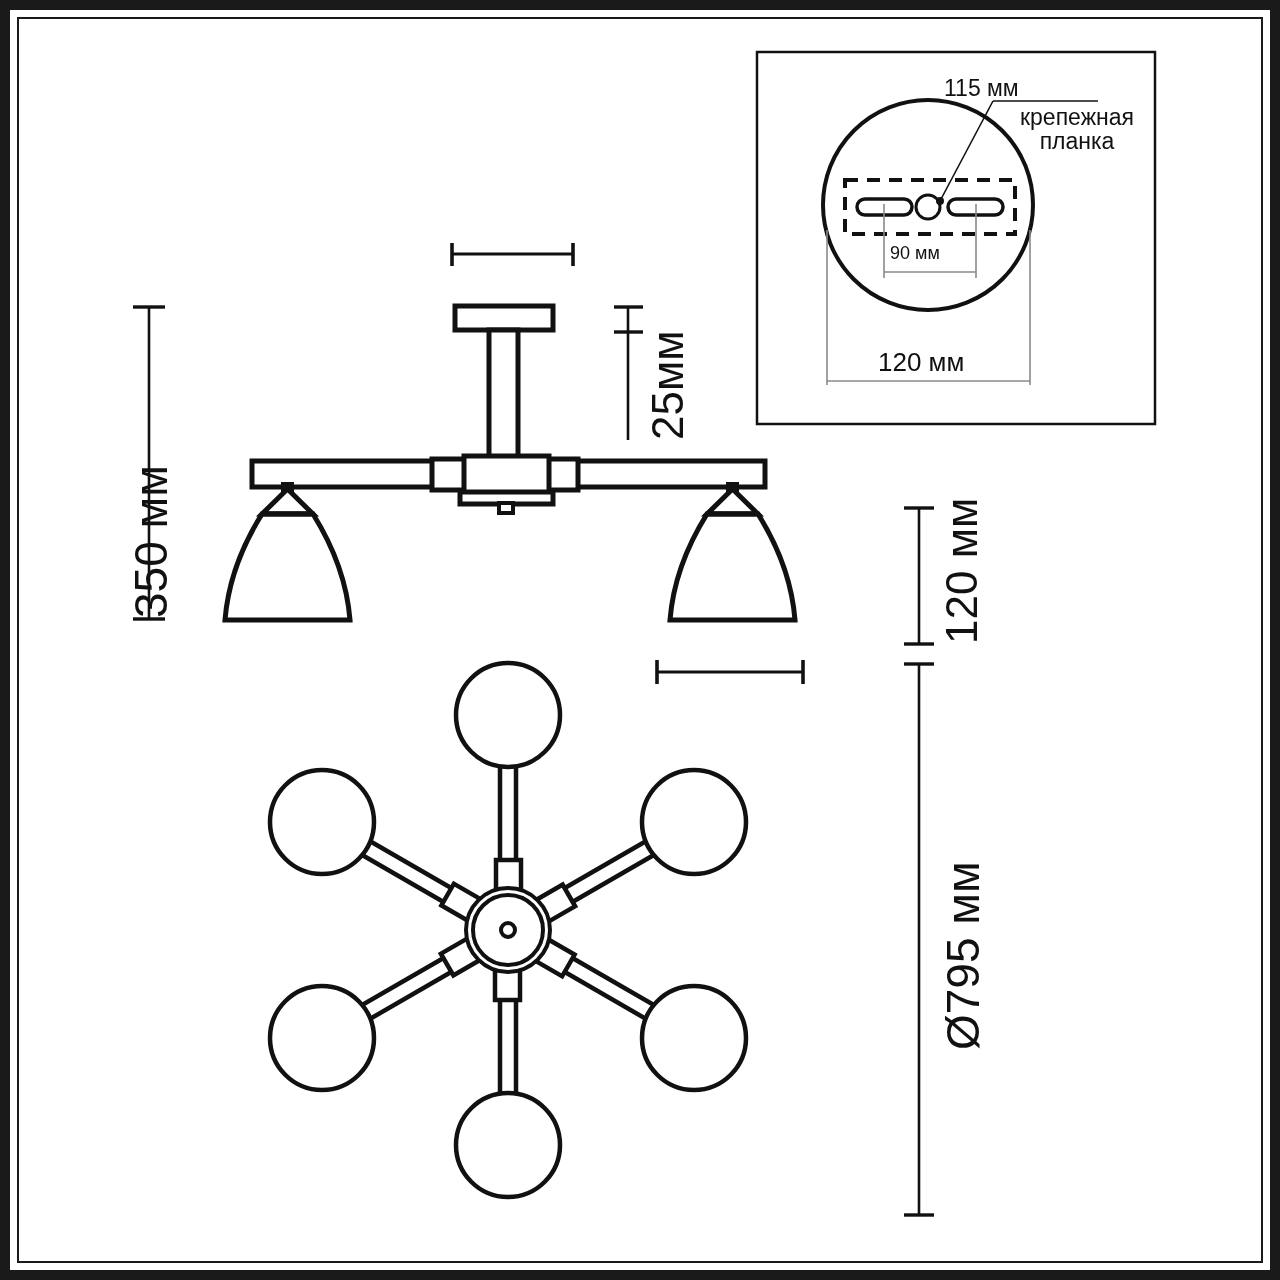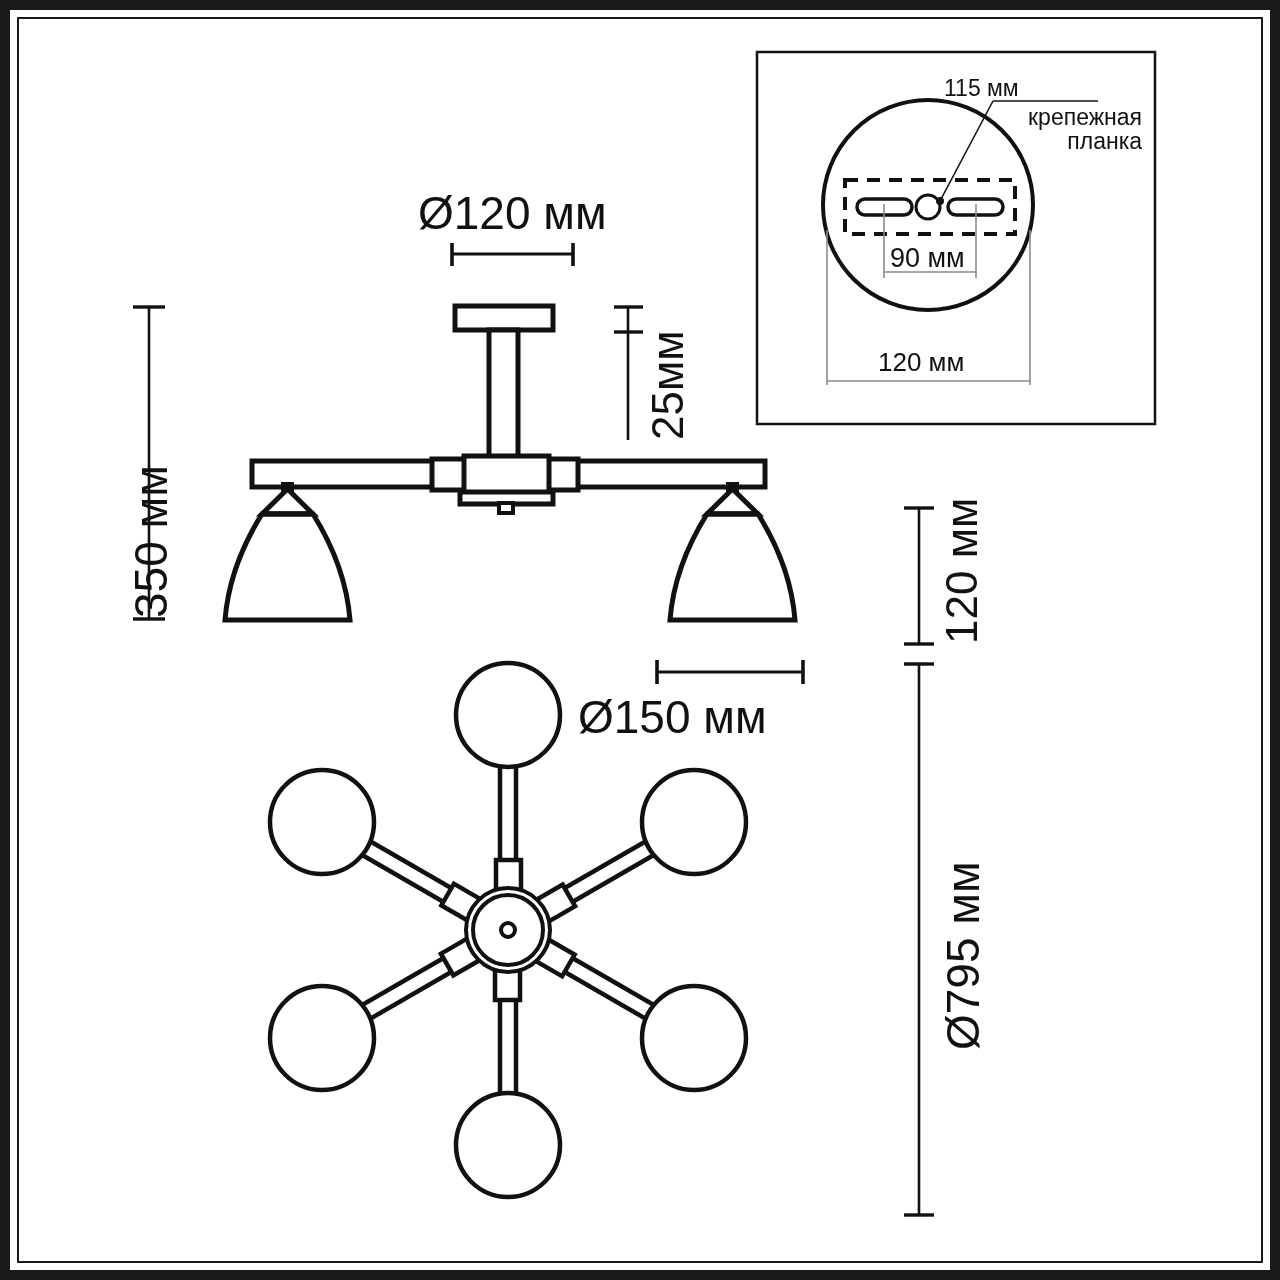--- a/index.html
+++ b/index.html
@@ -58,22 +58,22 @@
     transform: rotate(-90deg);
   }
   #label-350 { font-size: 46px; font-weight: 400; }
   #label-d120 { font-size: 46px; font-weight: 400; }
   #label-25 { font-size: 44px; font-weight: 400; }
   #label-d150 { font-size: 46px; font-weight: 400; }
   #label-120v { font-size: 44px; font-weight: 400; }
   #label-d795 { font-size: 46px; font-weight: 400; }
   .inset-text { position: absolute; color: #111111; white-space: nowrap; line-height: 1.05; }
   #inset-115 { font-size: 23px; }
-  #inset-bracket { font-size: 23px; text-align: right; }
-  #inset-90 { font-size: 27px; }
+  #inset-bracket { font-size: 23px; text-align: center; }
+  #inset-90 { font-size: 18px; }
   #inset-120 { font-size: 26px; }
 </style>
 </head>
 <body>
 
 <div id="sheet">
 
   <svg id="drawing-canvas" viewBox="0 0 1280 1280">
 
     <g>
@@ -203,25 +203,23 @@
 
       <circle cx="508" cy="930" r="42" fill="#ffffff" stroke="#111111" stroke-width="4"></circle>
       <circle cx="508" cy="930" r="35" fill="#ffffff" stroke="#111111" stroke-width="4"></circle>
       <circle cx="508" cy="930" r="7" fill="#ffffff" stroke="#111111" stroke-width="4"></circle>
     </g>
 
   </svg>
 
   <div class="dim-text rot90ccw" id="label-350" style="left: 128px; top: 618px;">350 мм</div>
 
-  <div class="dim-text" id="label-d120" style="left: 418px; top: 190px;">Ø120 мм</div>
 
   <div class="dim-text rot90ccw" id="label-25" style="left: 646px; top: 440px;">25мм</div>
 
-  <div class="dim-text" id="label-d150" style="left: 578px; top: 694px;">Ø150 мм</div>
 
   <div class="dim-text rot90ccw" id="label-120v" style="left: 940px; top: 644px;">120 мм</div>
 
   <div class="dim-text rot90ccw" id="label-d795" style="left: 940px; top: 1050px;">Ø795 мм</div>
 
   <div class="inset-text" id="inset-115" style="left: 944px; top: 76px;">115 мм</div>
 
   <div class="inset-text" id="inset-bracket" style="left: 1012px; top: 105px; width: 130px;">
     <div>крепежная</div>
     <div>планка</div>

